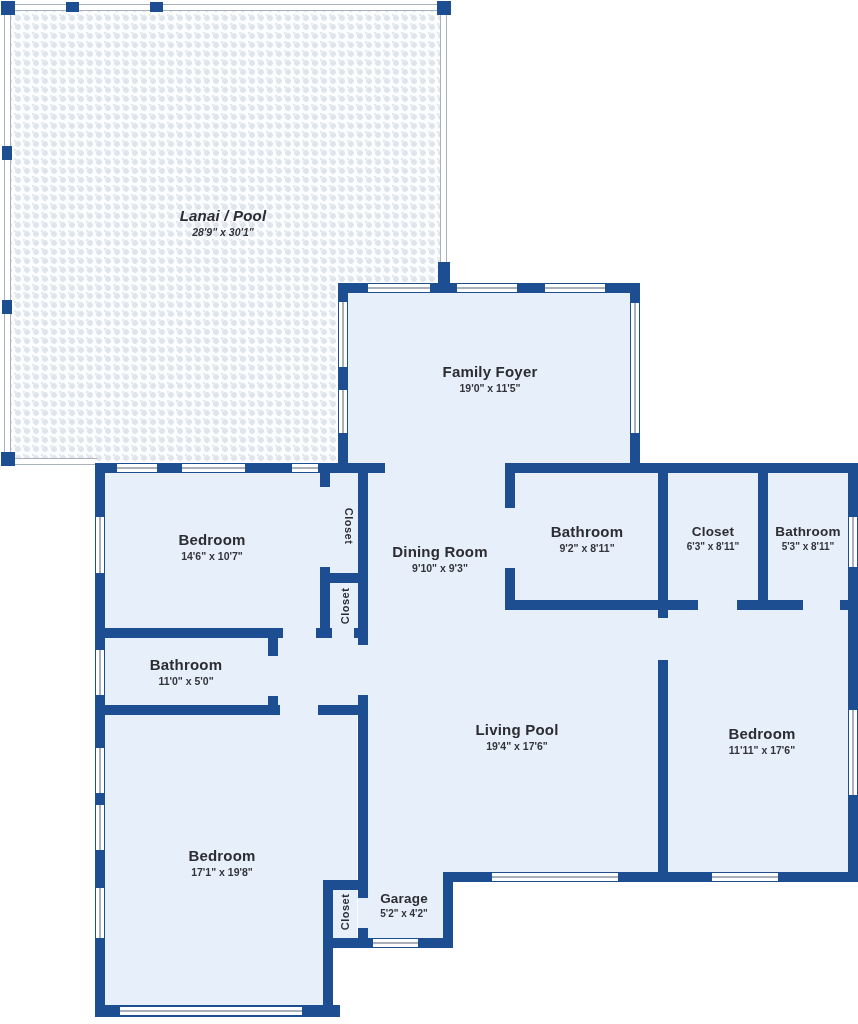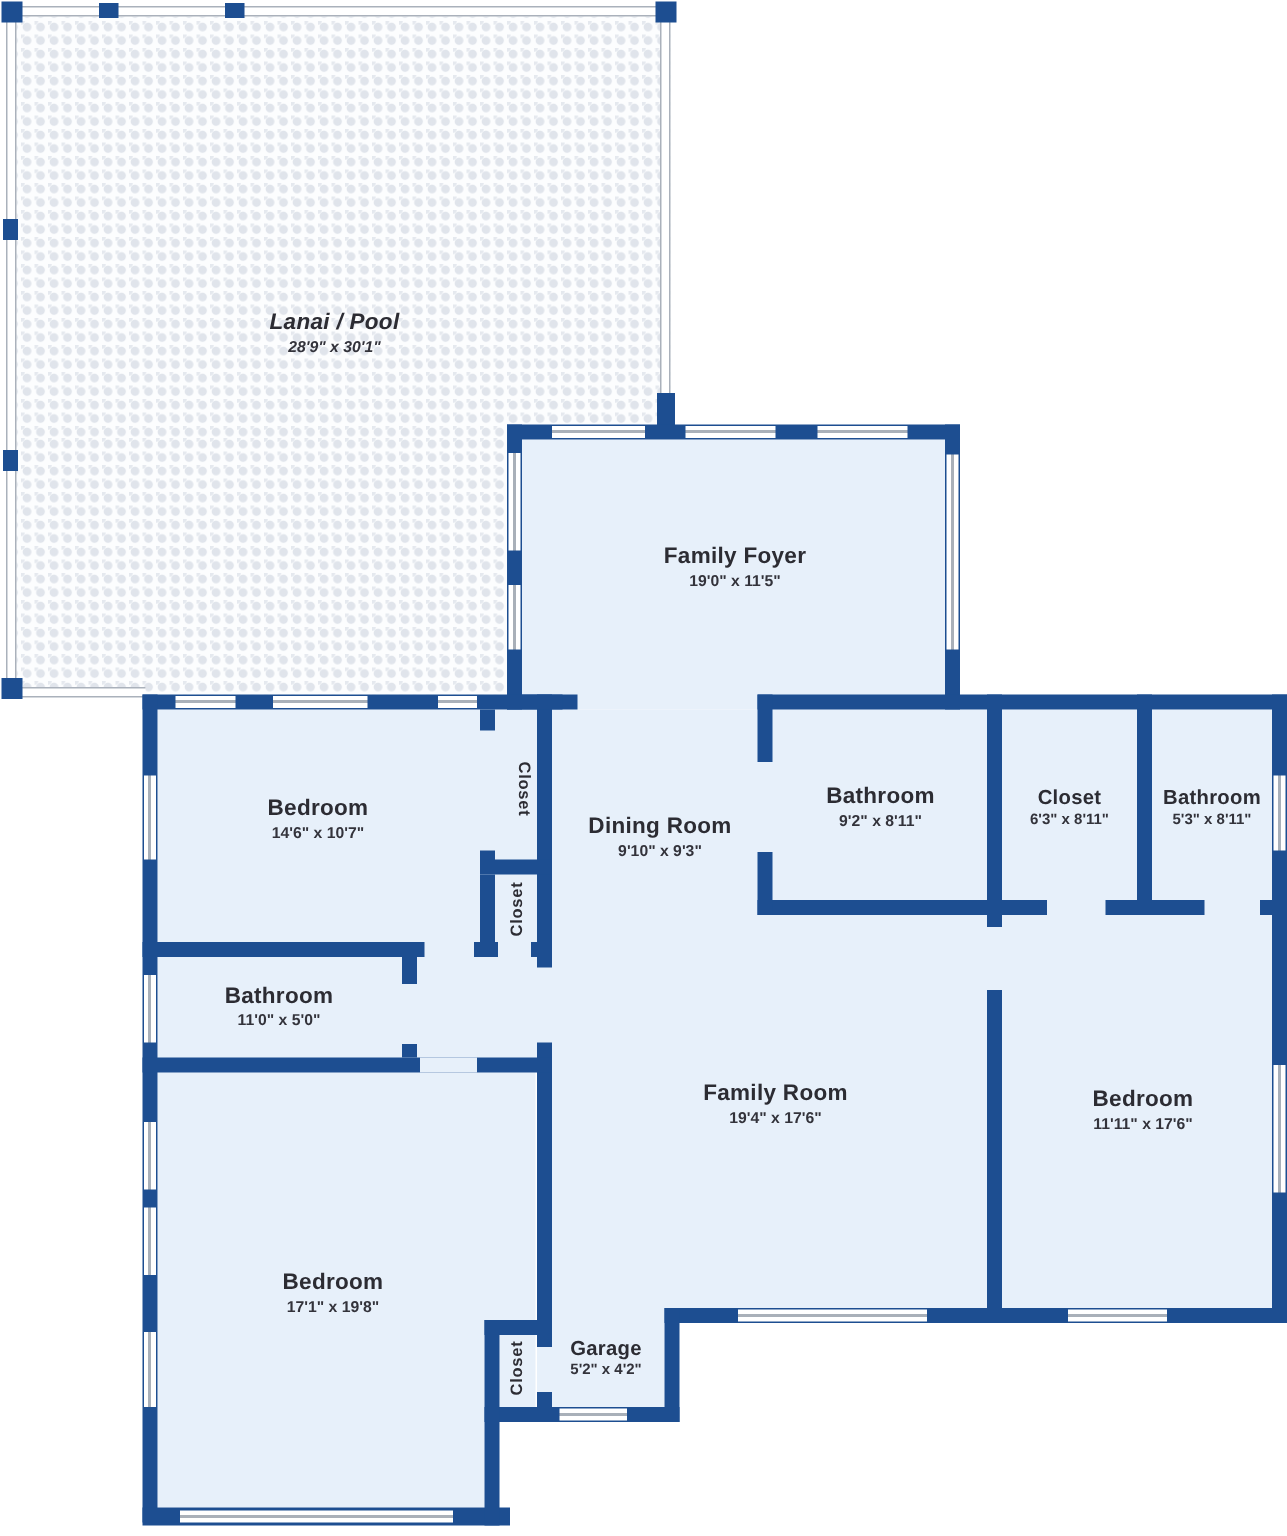--- a/index.html
+++ b/index.html
@@ -154,21 +154,21 @@
   </div>
   <div class="label sm" style="left:808px;top:538px;">
     <div class="room-name">Bathroom</div>
     <div class="room-dims">5'3" x 8'11"</div>
   </div>
   <div class="label" style="left:186px;top:671px;">
     <div class="room-name">Bathroom</div>
     <div class="room-dims">11'0" x 5'0"</div>
   </div>
   <div class="label" style="left:517px;top:736px;">
-    <div class="room-name">Family Room</div>
+    <div class="room-name">Living Pool</div>
     <div class="room-dims">19'4" x 17'6"</div>
   </div>
   <div class="label" style="left:762px;top:740px;">
     <div class="room-name">Bedroom</div>
     <div class="room-dims">11'11" x 17'6"</div>
   </div>
   <div class="label" style="left:222px;top:862px;">
     <div class="room-name">Bedroom</div>
     <div class="room-dims">17'1" x 19'8"</div>
   </div>

